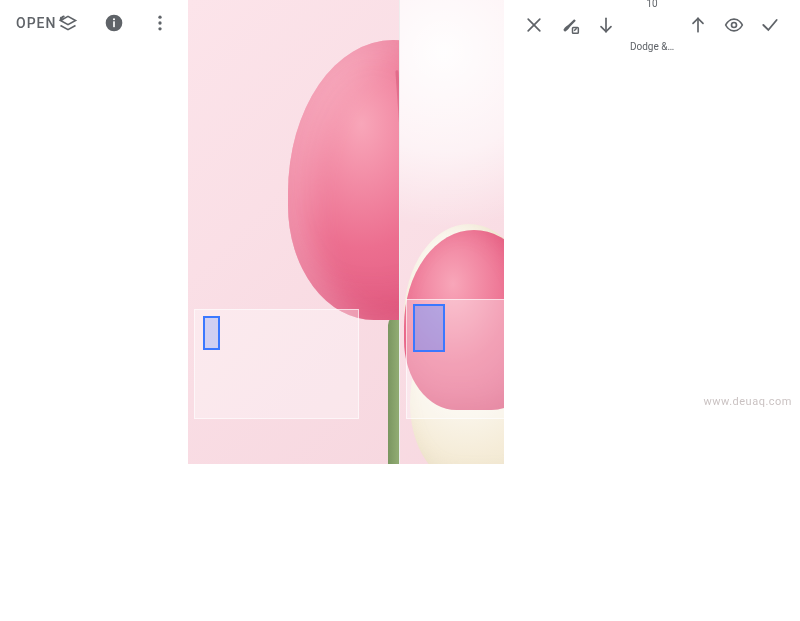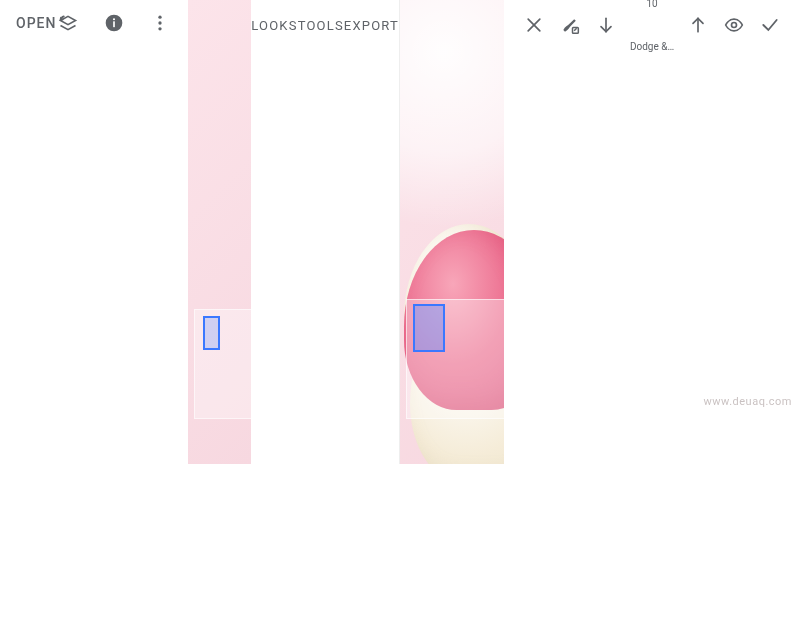--- a/index.html
+++ b/index.html
@@ -251,25 +251,20 @@
     <div class="image-area">
       <div class="tulip-bg"></div>
       <div class="stem"></div>
       <div class="tulip-body tulip-left"></div>
       <div class="petal-line"></div>
       <div class="nav-overlay">
         <div class="nav-box nav-left"></div>
       </div>
     </div>
 
-    <div class="bottom-bar">
-      <div class="bottom-tab">LOOKS</div>
-      <div class="bottom-tab">TOOLS</div>
-      <div class="bottom-tab">EXPORT</div>
-    </div>
   </div>
 
   <div class="panel">
     <div class="right-top">
       <svg viewBox="0 0 24 24" fill="none" stroke="currentColor" stroke-width="1.8">
         <rect x="3" y="5" width="7" height="14" rx="1"></rect>
         <line x1="14" y1="5" x2="21" y2="5"></line>
         <line x1="14" y1="19" x2="21" y2="19"></line>
         <line x1="21" y1="5" x2="21" y2="19"></line>
         <line x1="14" y1="9" x2="16" y2="9"></line>

